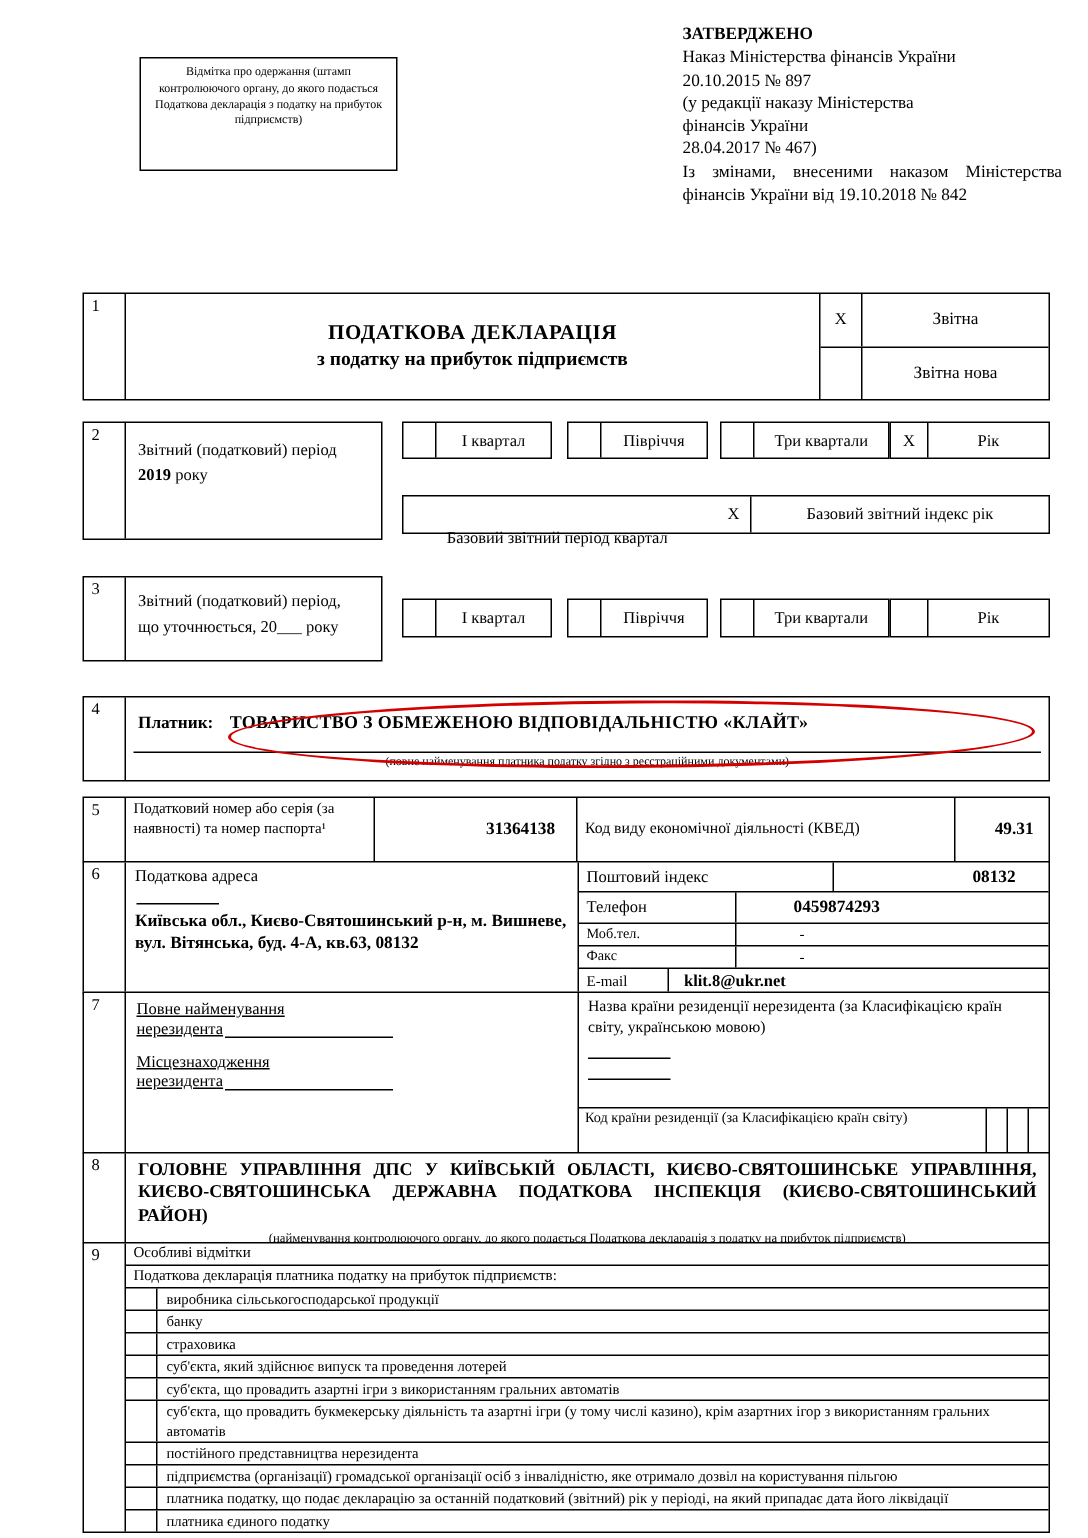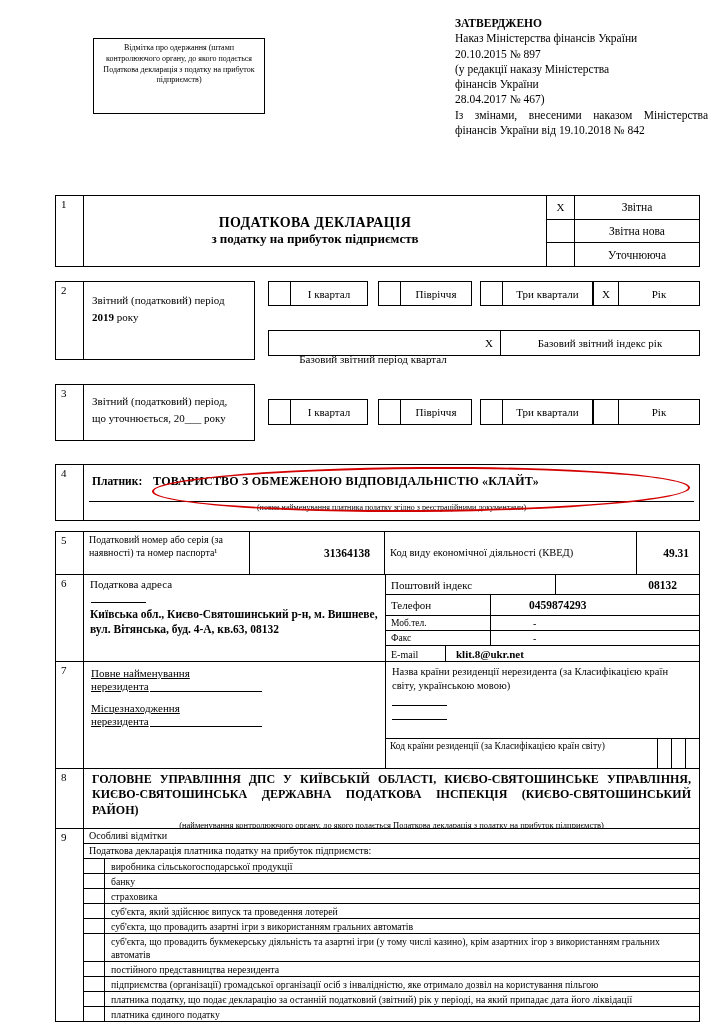--- a/index.html
+++ b/index.html
@@ -118,24 +118,20 @@
     </div>
     <div class="s1-opts">
       <div class="s1-opt">
         <div class="mark">X</div>
         <div class="olabel">Звітна</div>
       </div>
       <div class="s1-opt">
         <div class="mark"></div>
         <div class="olabel">Звітна нова</div>
       </div>
-      <div class="s1-opt">
-        <div class="mark"></div>
-        <div class="olabel">Уточнююча</div>
-      </div>
     </div>
   </div>
 
   <div class="abs" style="left:55px;top:281px;width:645px;height:79px;">
     <div class="abs lbox" style="left:0;top:0;width:200px;height:79px;">
       <div class="numc">2</div>
       <div class="lbl">
         <div>Звітний (податковий)  період</div>
         <div><span class="b">2019</span>
              <span>року</span></div>
@@ -151,21 +147,21 @@
     </div>
     <div class="abs qbox" style="left:425px;top:0;width:113px;">
       <div class="mark"></div>
       <div class="qlbl">Три квартали</div>
     </div>
     <div class="abs qbox" style="left:538px;top:0;width:107px;">
       <div class="mark" style="flex:0 0 25px;">X</div>
       <div class="qlbl">Рік</div>
     </div>
     <div class="abs bbox" style="left:213px;top:49px;width:432px;height:26px;">
-      <div class="bcell" style="width:209px;border-right:1px solid #0f766e;margin-top:28px;">Базовий звітний період квартал</div>
+      <div class="bcell" style="width:209px;border-right:4px solid #0f766e;margin-top:28px;">Базовий звітний період квартал</div>
       <div class="mark" style="width:23px;">X</div>
       <div class="bcell" style="flex:1;">Базовий звітний індекс рік</div>
     </div>
   </div>
 
   <div class="abs" style="left:55px;top:384px;width:645px;height:57px;">
     <div class="abs lbox" style="left:0;top:0;width:200px;height:57px;">
       <div class="numc">3</div>
       <div class="lbl" style="padding-top:8px;">
         <div>Звітний (податковий)  період,</div>

